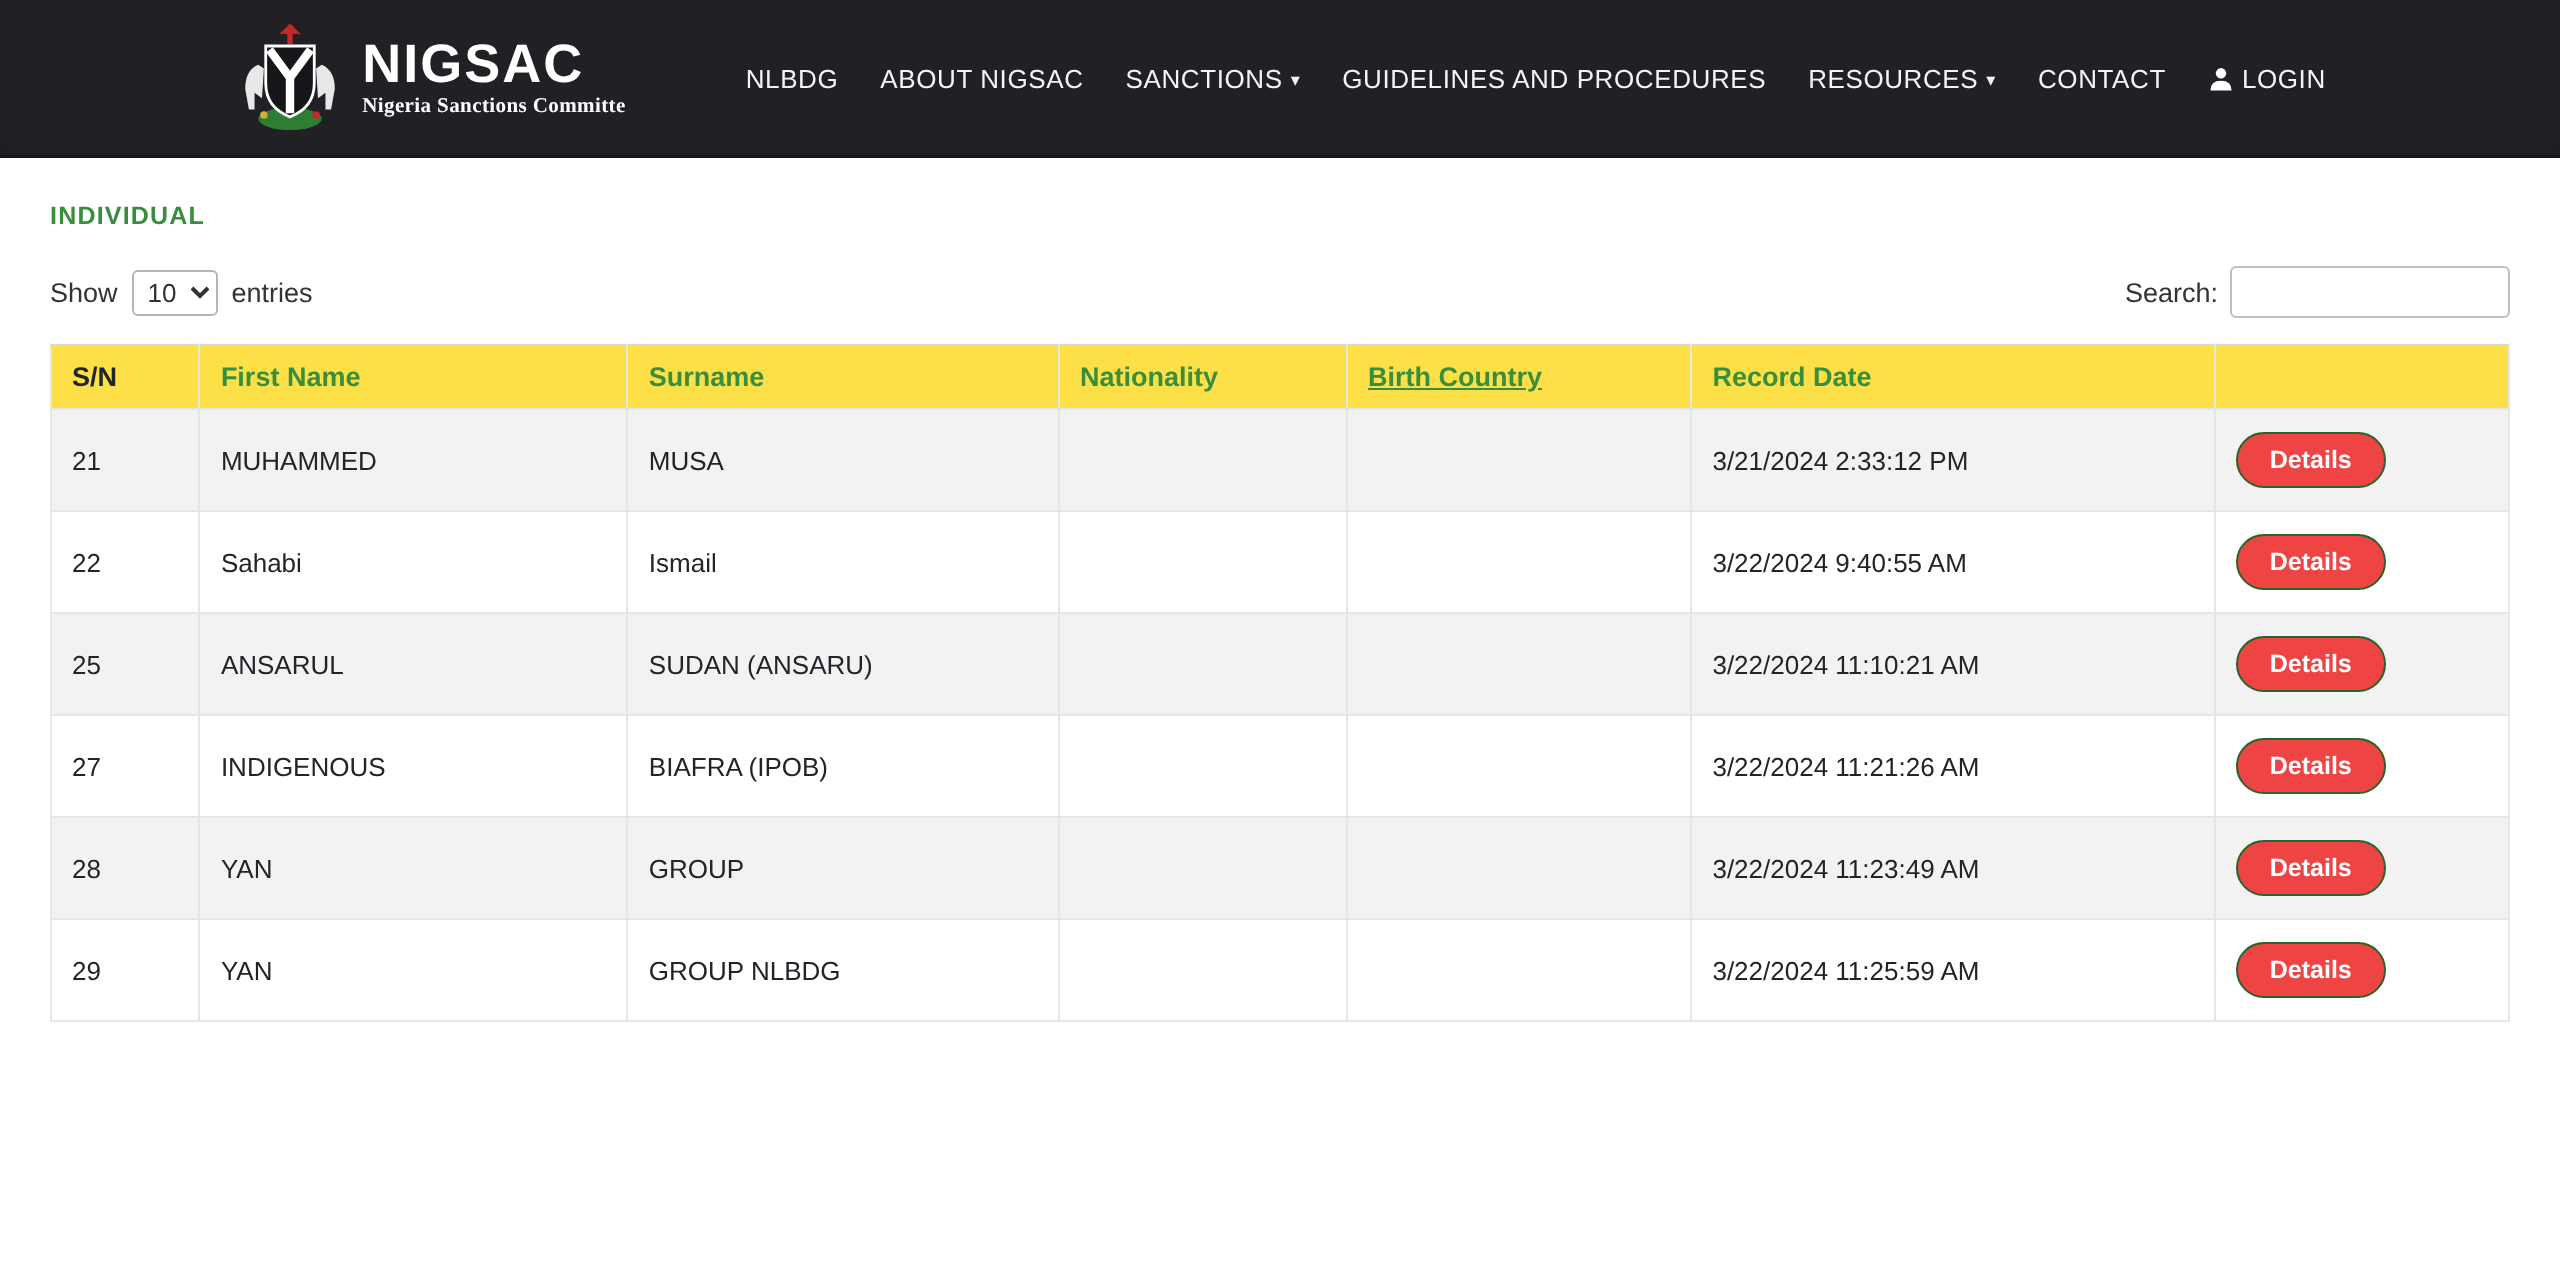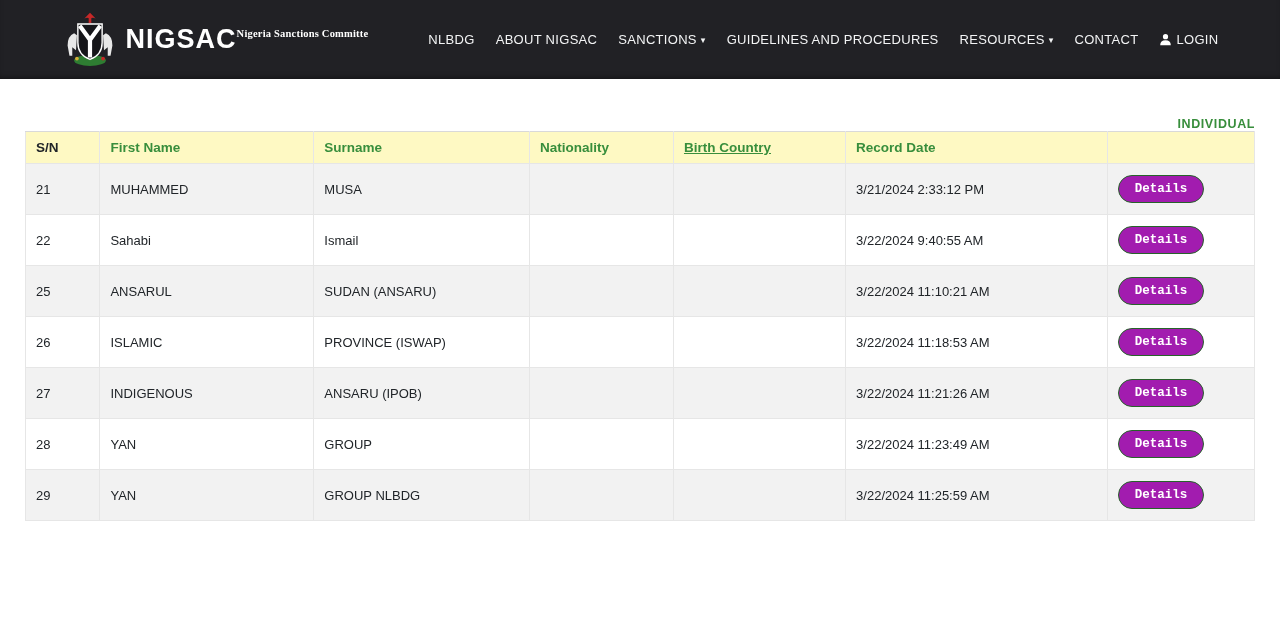--- a/index.html
+++ b/index.html
@@ -15,42 +15,42 @@
   .navbar {
     height: 79px;
     background: #212125;
     display: flex;
     align-items: center;
     justify-content: center;
     gap: 60px;
     box-shadow: inset 0 -4px 6px -4px rgba(0,0,0,0.6);
   }
   .brand { display: flex; align-items: center; gap: 8px; cursor: pointer; }
-  .brand-text { display: flex; flex-direction: row; line-height: 1; }
+  .brand-text { display: flex; flex-direction: column; line-height: 1; }
   .brand-name {
     color: #ffffff; font-size: 27px; font-weight: bold; letter-spacing: 1px;
   }
   .brand-tagline {
     color: #ffffff; font-family: "Liberation Serif", serif;
     font-weight: bold; font-size: 10.5px; margin-top: 3px; letter-spacing: 0.2px;
   }
   .nav-links { display: flex; align-items: center; gap: 21px; }
   .nav-link {
     color: #f3f4f5; font-size: 13px; letter-spacing: 0.3px;
     text-decoration: none; cursor: pointer; display: flex; align-items: center; gap: 4px;
     white-space: nowrap;
   }
   .caret { font-size: 9px; color: #f3f4f5; margin-top: 1px; }
   .user-icon svg { display: block; }
 
   
   .content { padding: 0 25px; }
   .page-title {
-    margin-top: 38px;
-    color: #388e3c; font-size: 12.5px; font-weight: bold; letter-spacing: 0.6px; text-align: right;
+    margin-top: 22px;
+    color: #388e3c; font-size: 12.5px; font-weight: bold; letter-spacing: 0.6px;
   }
   .controls {
     margin-top: 18px; margin-bottom: 13px;
     display: flex; justify-content: space-between; align-items: center;
     font-size: 13.5px; color: #333;
   }
   .length-control { display: flex; align-items: center; gap: 7px; }
   .length-control select {
     font-size: 13px; padding: 2px 3px; border: 1px solid #b5b5b5;
     border-radius: 3px; background: #fff; color: #333;
@@ -64,41 +64,41 @@
   
   table.data-table {
     width: 100%; border-collapse: collapse; font-size: 13px;
     border: 1px solid #e2e2e2;
   }
   table.data-table th, table.data-table td {
     border: 1px solid #e6e6e6; text-align: left; vertical-align: middle;
   }
   table.data-table th {
     padding: 8px 10px; font-size: 13.5px; font-weight: bold; color: #388e3c;
-    cursor: pointer; background: #fef9c3;
+    cursor: pointer; background: #fde047;
     border-top: 1px solid #d9d9d9;
   }
   table.data-table th.th-sn { color: #212529; }
   table.data-table td { padding: 11px 10px; color: #212529; }
   table.data-table tbody tr:nth-child(odd) { background: #f2f2f2; }
   table.data-table tbody tr:nth-child(even) { background: #ffffff; }
   table.data-table { border-bottom: 1px solid #c9c9c9; }
   td.btn-cell { padding: 6px 10px; }
 
   .col-sn { width: 75px; }
   .col-first { width: 216px; }
   .col-surname { width: 218px; }
   .col-nationality { width: 145px; }
   .col-birth { width: 174px; text-decoration: underline; }
   .col-date { width: 265px; }
   .col-action { width: 148px; }
 
   .details-btn {
-    background: #a21caf; border: 1px solid #27632a; color: #ffffff;
-    font-family: Liberation Mono, monospace;
+    background: #ef4444; border: 1px solid #27632a; color: #ffffff;
+    font-family: Liberation Sans, sans-serif;
     font-size: 12.5px; font-weight: bold; padding: 6px 16px;
     border-radius: 14px; cursor: pointer;
   }
 </style>
 </head>
 <body>
 
 <header class="navbar">
   <div class="brand">
     <span>
@@ -154,20 +154,33 @@
         </svg>
       </span>
       <span>LOGIN</span>
     </a>
   </nav>
 </header>
 
 <main class="content">
   <h6 class="page-title">INDIVIDUAL</h6>
 
+  <div class="controls">
+    <div class="length-control">
+      <span>Show</span>
+      <select>
+        <option>10</option>
+      </select>
+      <span>entries</span>
+    </div>
+    <div class="search-control">
+      <span>Search:</span>
+      <input type="text" value="" style="">
+    </div>
+  </div>
 
   <table class="data-table">
     <thead>
       <tr>
         <th class="th-sn col-sn">S/N</th>
         <th class="col-first">First Name</th>
         <th class="col-surname">Surname</th>
         <th class="col-nationality">Nationality</th>
         <th class="col-birth">Birth Country</th>
         <th class="col-date">Record Date</th>
@@ -196,32 +209,23 @@
       <tr>
         <td>25</td>
         <td>ANSARUL</td>
         <td>SUDAN (ANSARU)</td>
         <td></td>
         <td></td>
         <td>3/22/2024 11:10:21 AM</td>
         <td class="btn-cell"><button class="details-btn">Details</button></td>
       </tr>
       <tr>
-        <td>26</td>
-        <td>ISLAMIC</td>
-        <td>PROVINCE (ISWAP)</td>
-        <td></td>
-        <td></td>
-        <td>3/22/2024 11:18:53 AM</td>
-        <td class="btn-cell"><button class="details-btn">Details</button></td>
-      </tr>
-      <tr>
         <td>27</td>
         <td>INDIGENOUS</td>
-        <td>ANSARU (IPOB)</td>
+        <td>BIAFRA (IPOB)</td>
         <td></td>
         <td></td>
         <td>3/22/2024 11:21:26 AM</td>
         <td class="btn-cell"><button class="details-btn">Details</button></td>
       </tr>
       <tr>
         <td>28</td>
         <td>YAN</td>
         <td>GROUP</td>
         <td></td>

